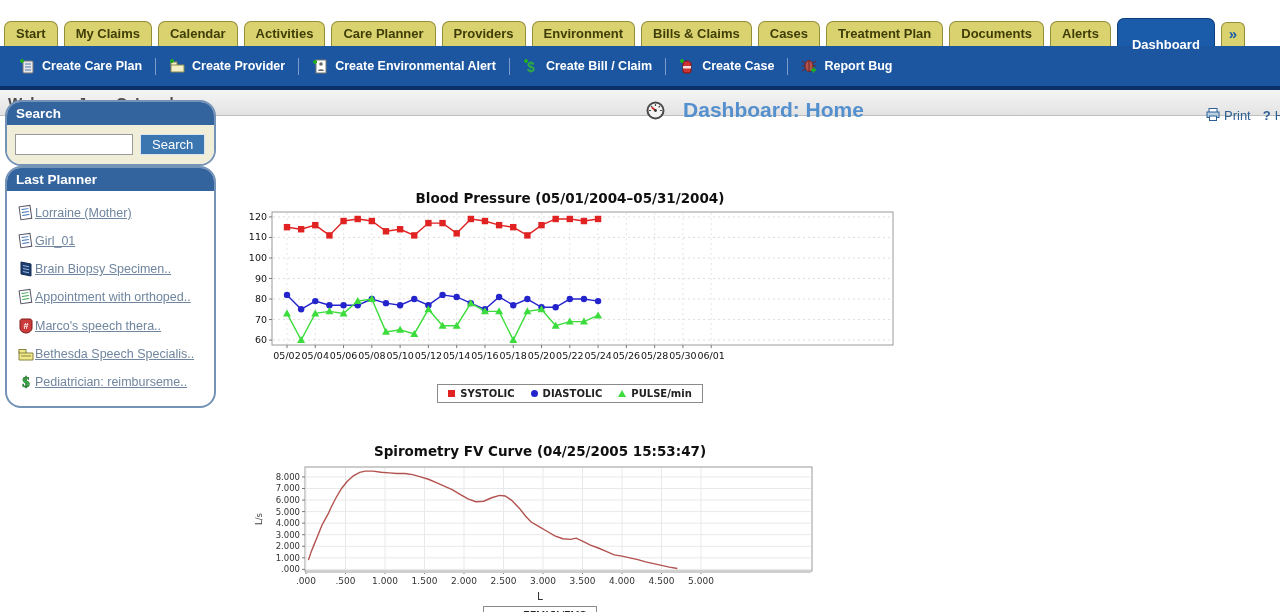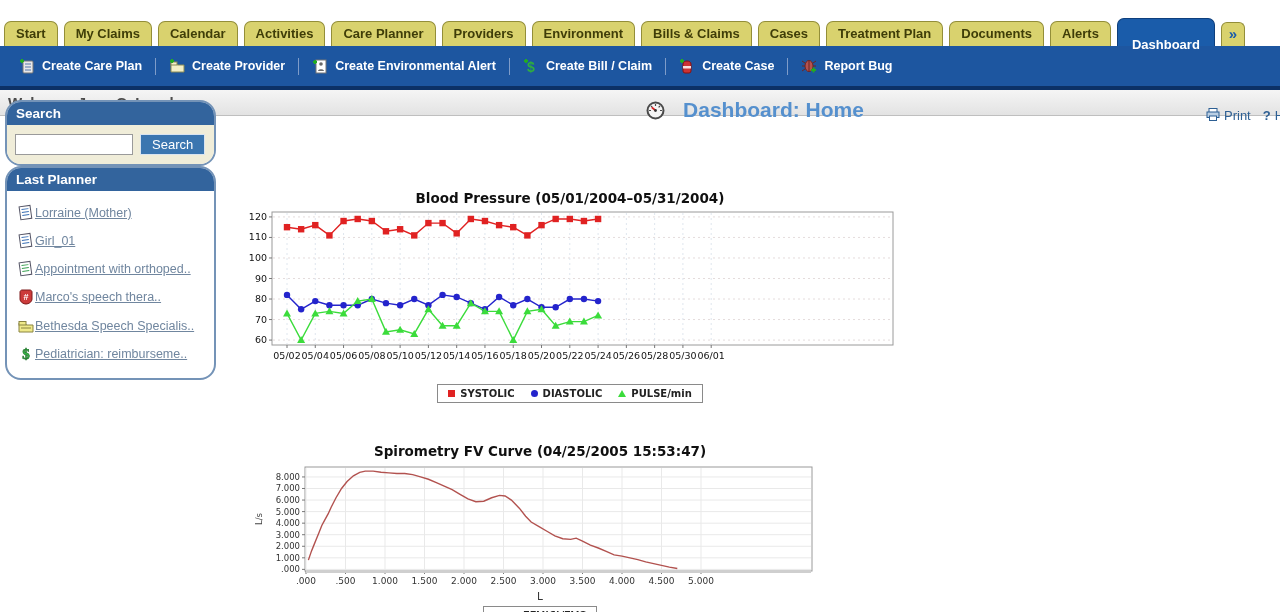--- a/index.html
+++ b/index.html
@@ -174,20 +174,29 @@
         <div class="lv-item">
           <svg class="lv-icon" viewBox="0 0 18 17">
               <g transform="rotate(-8 9 9)">
                 <rect x="3" y="2" width="11" height="13" fill="#fff" stroke="#556"></rect>
                 <line x1="5" y1="5" x2="12" y2="5" stroke="#3a6fb5"></line>
                 <line x1="5" y1="8" x2="12" y2="8" stroke="#3a6fb5"></line>
                 <line x1="5" y1="11" x2="12" y2="11" stroke="#3a6fb5"></line>
               </g>
             </svg>
           <span class="lv-label">Girl_01</span>
+        </div>
+        <div class="lv-item">
+          <svg class="lv-icon" viewBox="0 0 18 17">
+              <path d="M4 2l10 2v12l-10-2z" fill="#1d3e73" stroke="#122a50"></path>
+              <line x1="6" y1="5.5" x2="12" y2="6.8" stroke="#9db7dd"></line>
+              <line x1="6" y1="8.5" x2="12" y2="9.8" stroke="#9db7dd"></line>
+              <line x1="6" y1="11.5" x2="12" y2="12.8" stroke="#9db7dd"></line>
+            </svg>
+          <span class="lv-label">Brain Biopsy Specimen..</span>
         </div>
         <div class="lv-item">
           <svg class="lv-icon" viewBox="0 0 18 17">
               <g transform="rotate(-8 9 9)">
                 <rect x="3" y="2" width="11" height="13" fill="#fff" stroke="#556"></rect>
                 <line x1="5" y1="5" x2="12" y2="5" stroke="#3aa052"></line>
                 <line x1="5" y1="8" x2="12" y2="8" stroke="#3aa052"></line>
                 <line x1="5" y1="11" x2="12" y2="11" stroke="#3aa052"></line>
               </g>
             </svg>

